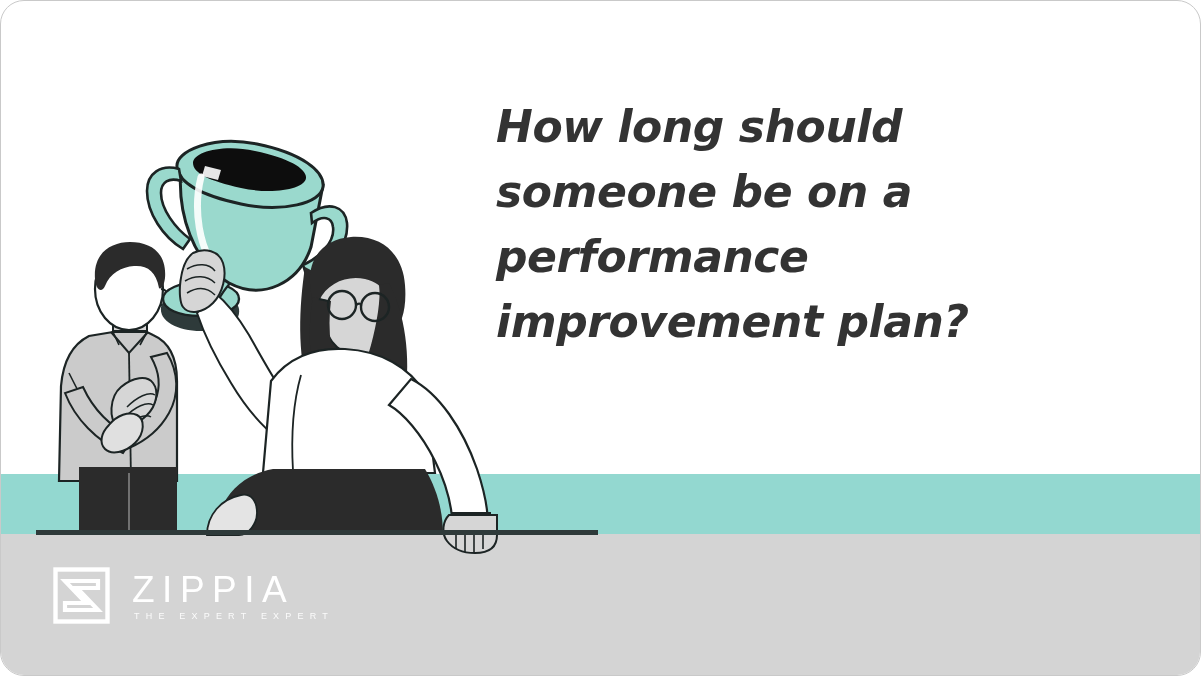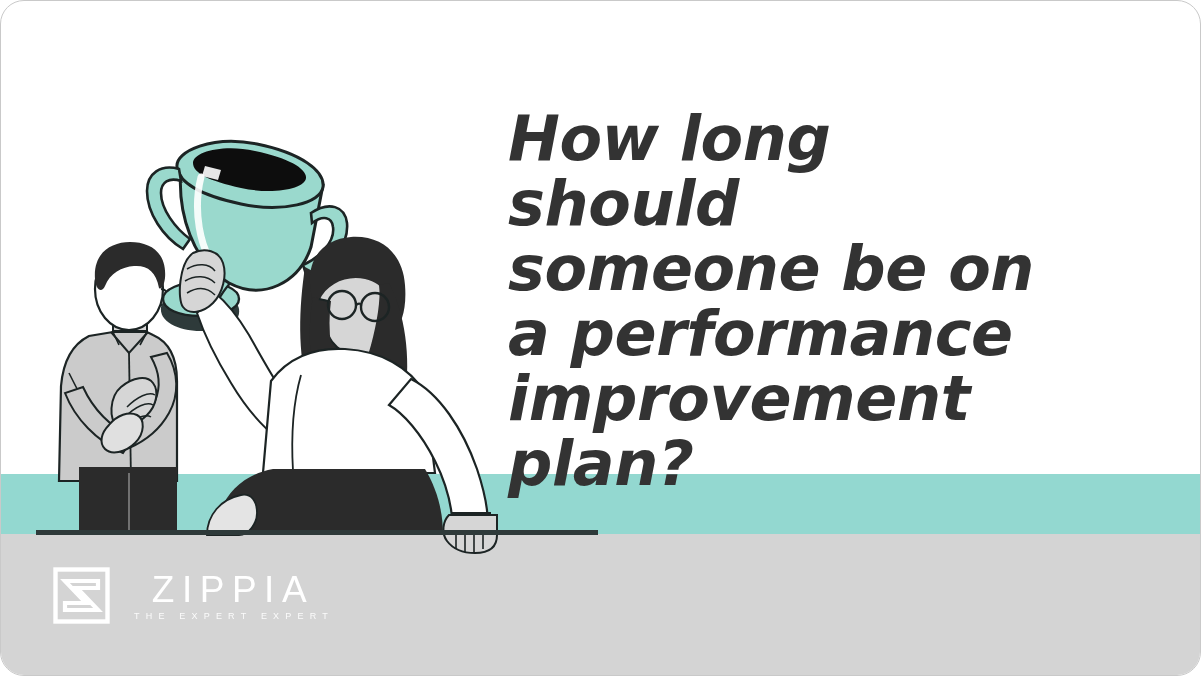--- a/index.html
+++ b/index.html
@@ -42,23 +42,23 @@
     height: 143px;
     background: #d4d4d4;
   }
 
   
   .headline {
     position: absolute;
     left: 495px;
     top: 93px;
     width: 560px;
-    margin: 12px;
+    margin: 0;
     font-family: "DejaVu Sans", "Liberation Sans", sans-serif;
-    font-size: 62px;
+    font-size: 44px;
     line-height: 65px;
     font-weight: bold;
     font-style: italic;
     color: #333333;
     letter-spacing: -0.4px;
     white-space: pre-wrap;
   }
 
   
   .illustration {
@@ -82,21 +82,20 @@
   .logo-mark {
     width: 57px;
     height: 57px;
     flex: 0 0 auto;
   }
   .logo-text {
     display: flex;
     flex-direction: column;
     justify-content: center;
     padding-top: 2px;
-    align-items: center;
   }
   .logo-word {
     font-family: "Liberation Sans", sans-serif;
     font-size: 37px;
     line-height: 38px;
     font-weight: 300;
     color: #ffffff;
     letter-spacing: 7.5px;
   }
   .logo-tag {

